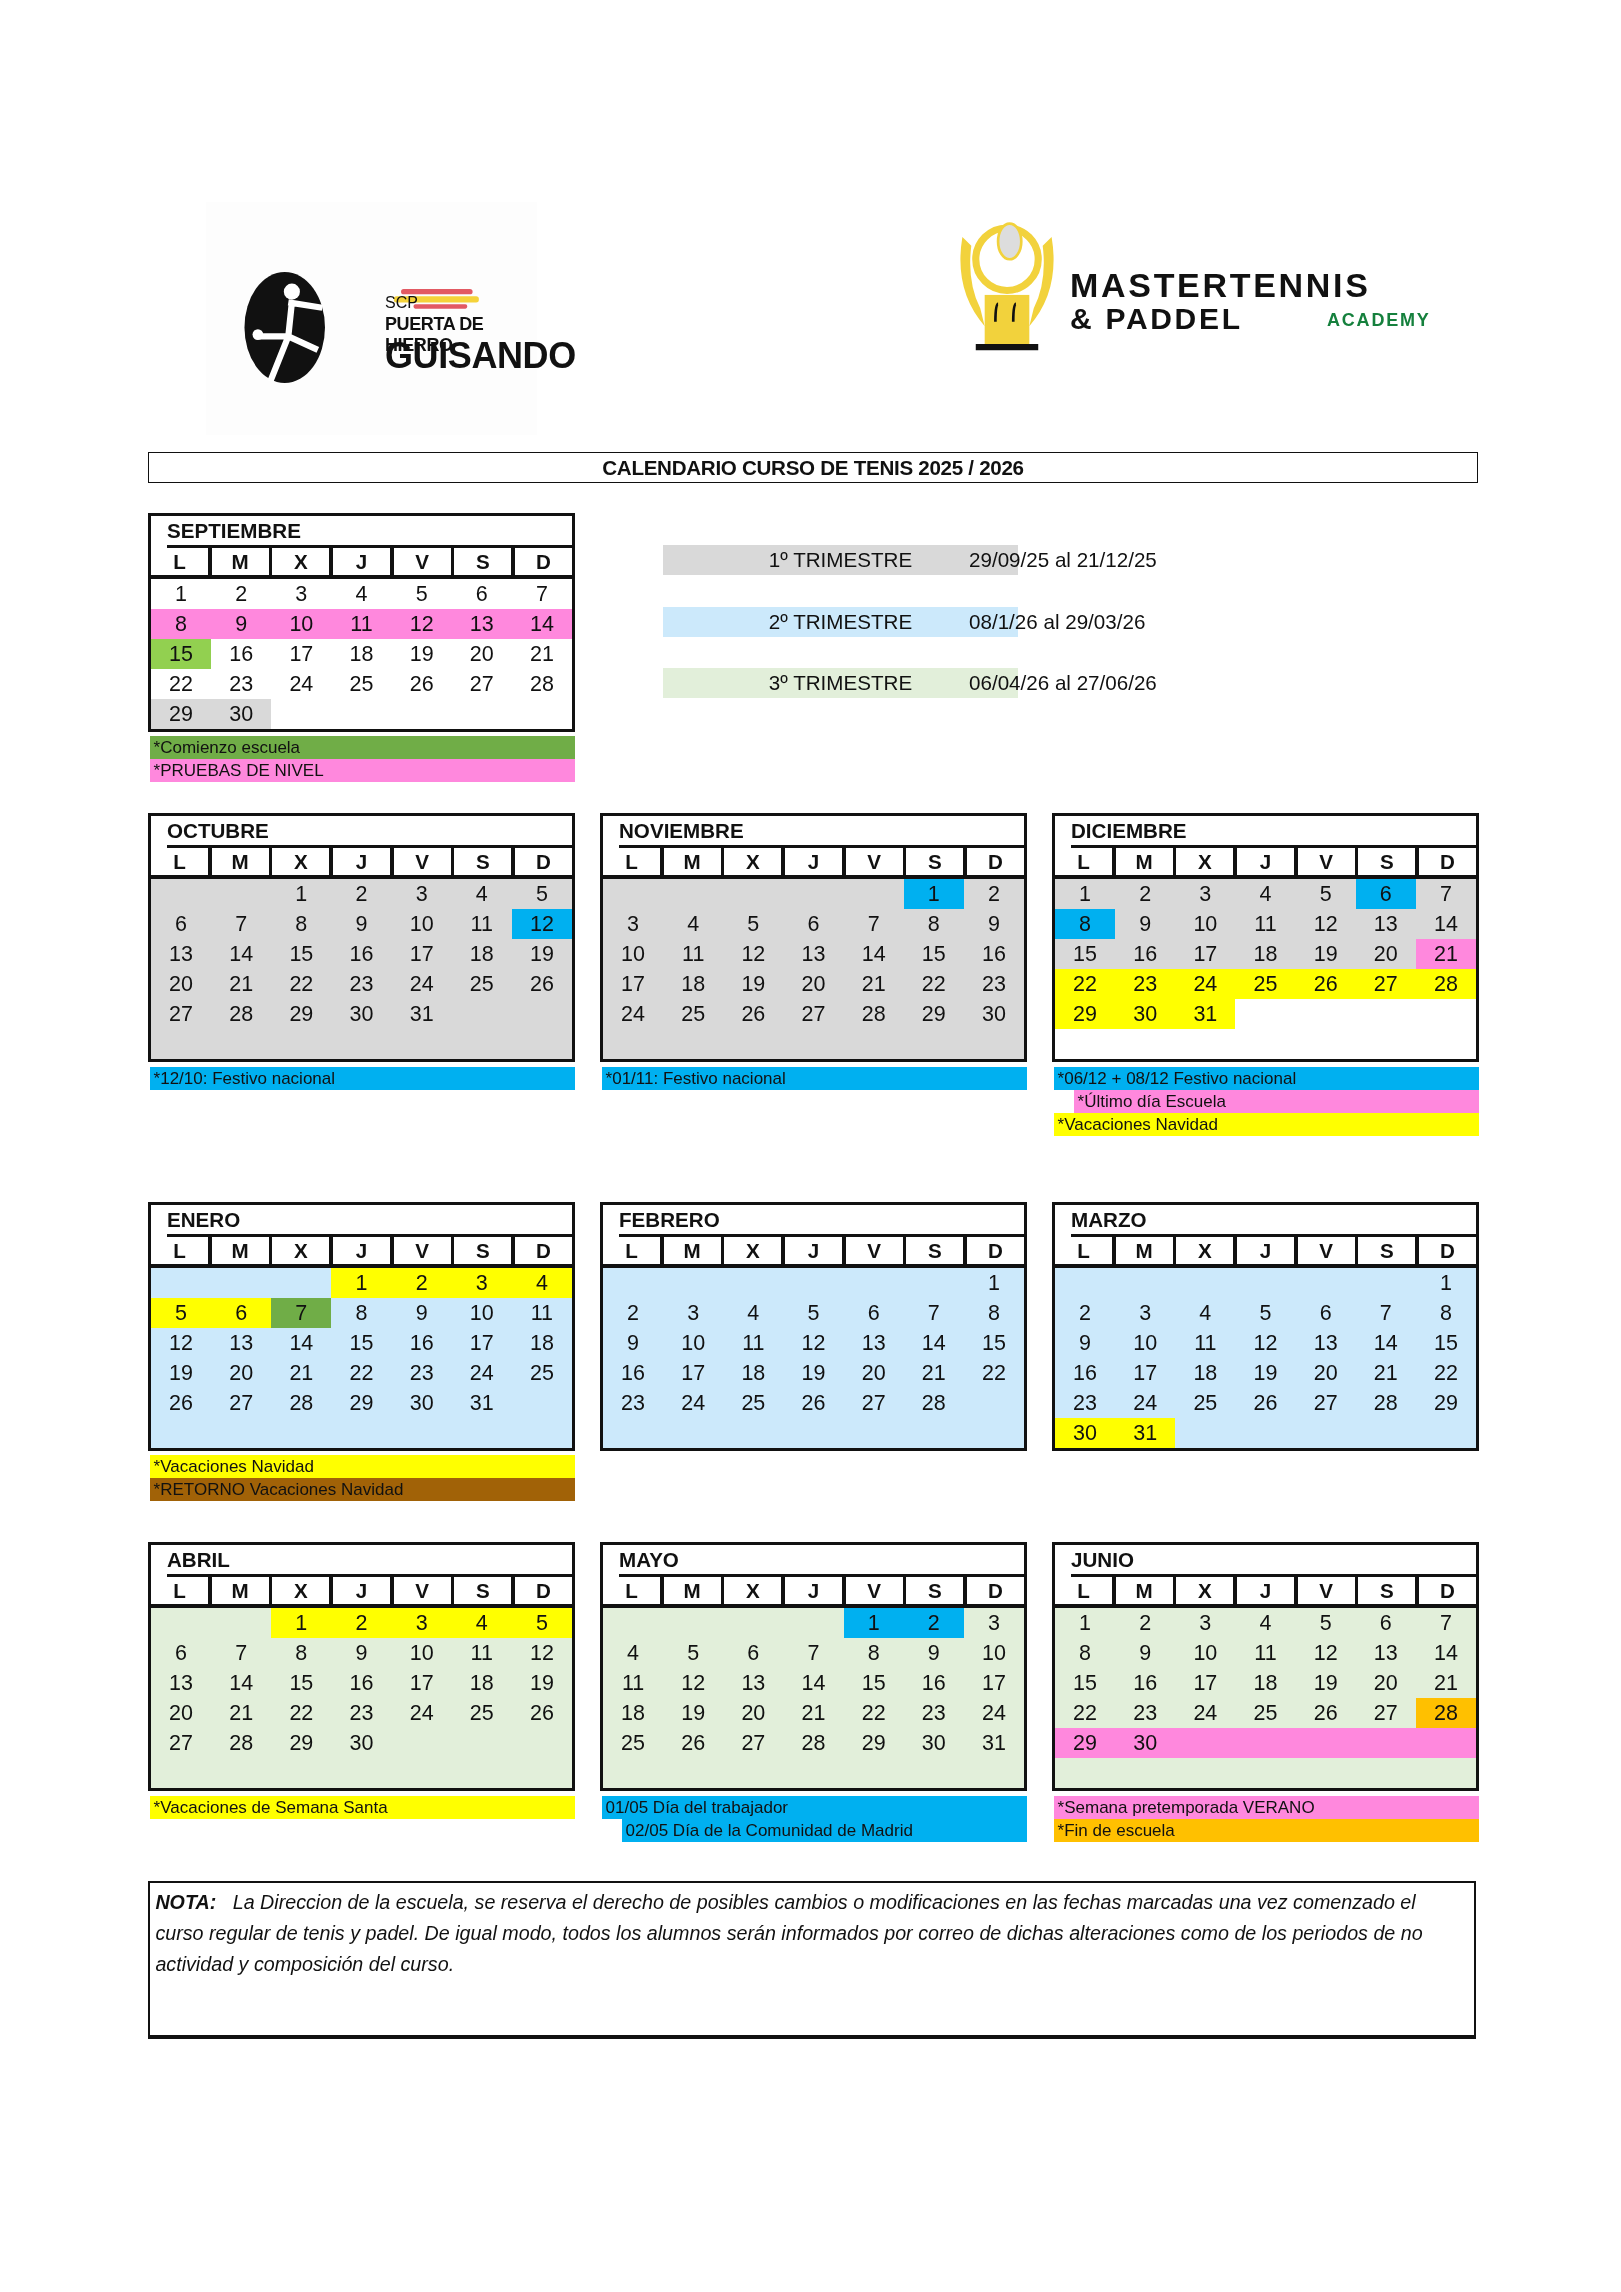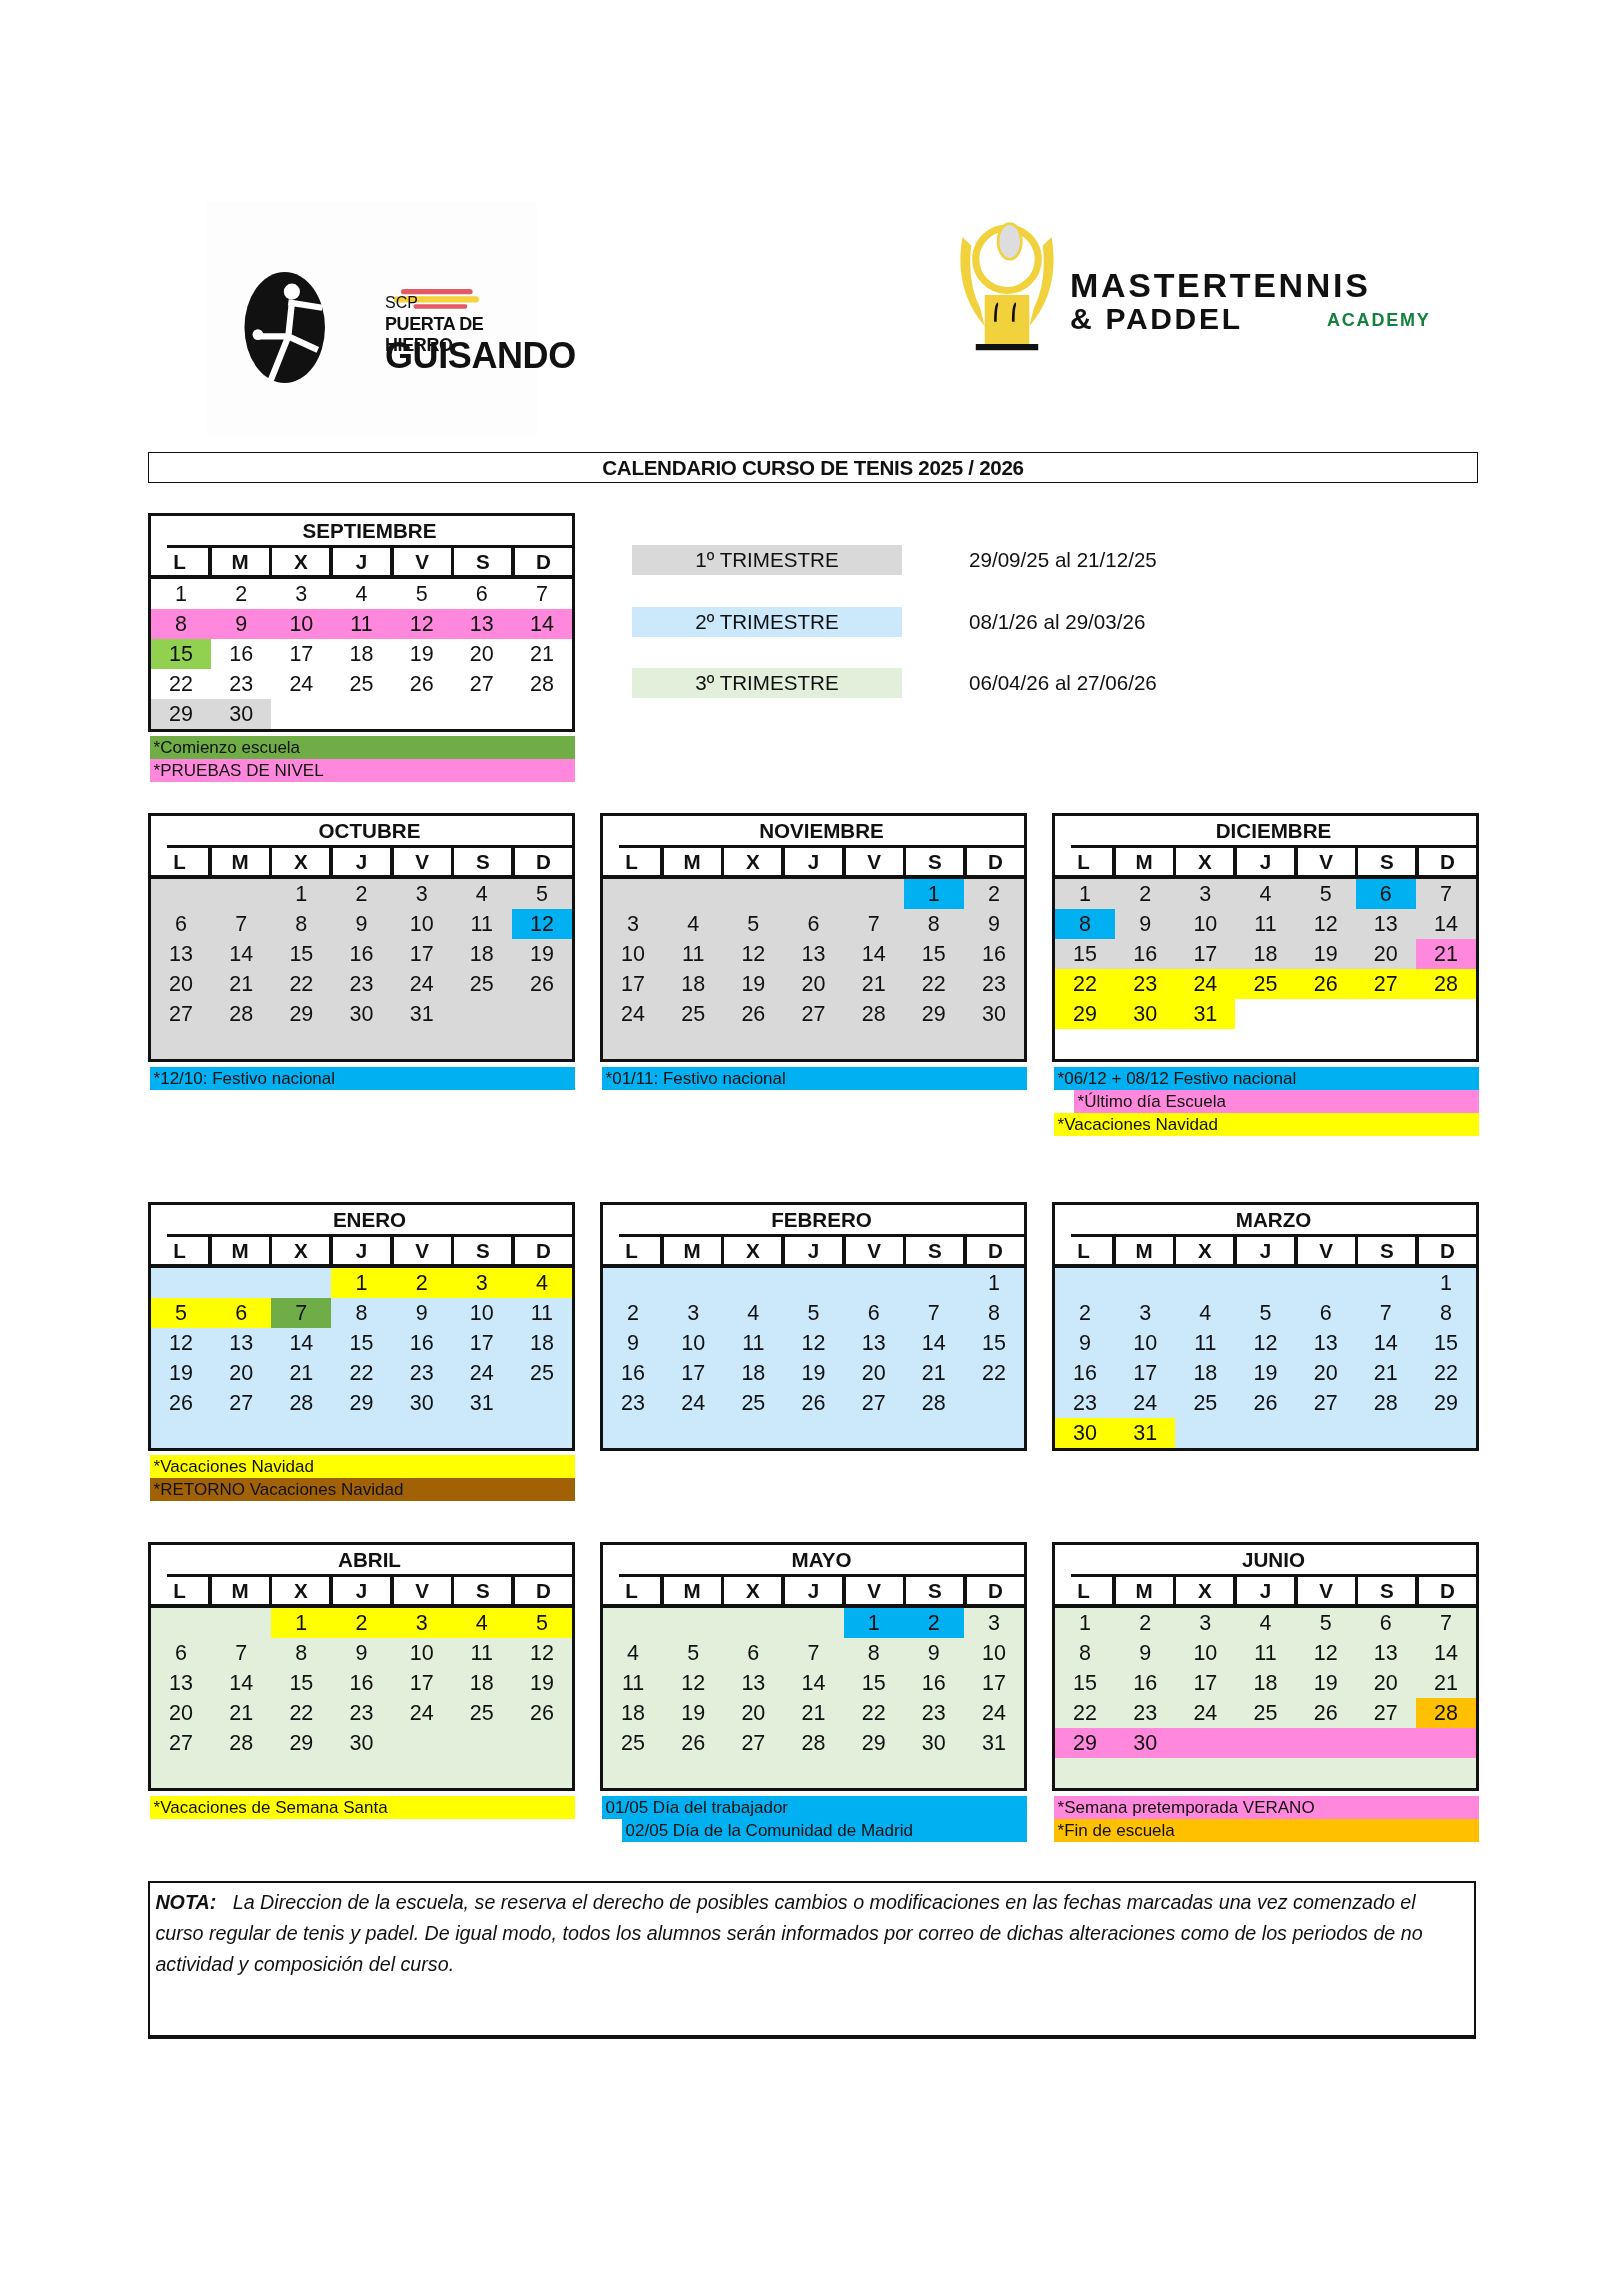--- a/index.html
+++ b/index.html
@@ -3,28 +3,28 @@
 <meta charset="utf-8">
 <style>
   html,body{margin:0;padding:0;background:#fff;}
   body{width:1621px;height:2293px;position:relative;font-family:"Liberation Sans","DejaVu Sans",sans-serif;color:#111;overflow:hidden;}
   .abs{position:absolute;}
   
   .logo-left{left:206px;top:202px;width:331px;height:233px;background:#fdfdfd;}
   .logo-right{left:949px;top:210px;width:537px;height:157px;}
   .title-bar{left:148px;top:452px;width:1328px;height:29px;border:1.8px solid #111;display:flex;align-items:center;justify-content:center;font-weight:bold;font-size:20.6px;letter-spacing:-0.3px;}
   .month{position:absolute;width:421px;border:3.6px solid #111;box-sizing:content-box;}
-  .m-head{height:29px;border-bottom:3.6px solid #111;background:#fff;text-align:center;font-weight:bold;font-size:20.6px;line-height:29px;margin-left:16px;}
+  .m-head{height:29px;border-bottom:3.6px solid #111;background:#fff;text-align:left;font-weight:bold;font-size:20.6px;line-height:29px;margin-left:16px;}
   .wk{display:grid;grid-template-columns:repeat(7,1fr);column-gap:3.6px;background:#111;border-bottom:4.5px solid #111;}
   .wk div{background:#fff;height:27px;line-height:27px;text-align:center;font-weight:bold;font-size:20.6px;}
   .days{display:grid;grid-template-columns:repeat(7,1fr);}
   .days div{height:30px;line-height:30px;text-align:center;font-size:21.5px;}
   .notes{position:absolute;width:425px;}
   .note{height:23px;line-height:23px;font-size:17px;padding-left:3.6px;white-space:nowrap;overflow:hidden;}
-  .tri-label{position:absolute;left:632px;width:270px;height:30px;line-height:30px;text-align:center;font-size:20.6px;}
+  .tri-label{position:absolute;left:663px;width:355px;height:30px;line-height:30px;text-align:center;font-size:20.6px;}
   .tri-range{position:absolute;left:969px;height:30px;line-height:30px;font-size:20.6px;}
   .nota{left:148px;top:1881px;width:1328px;height:158px;border:2.7px solid #111;border-bottom-width:4.5px;box-sizing:border-box;padding:3.6px 5.4px;font-style:italic;font-size:19.7px;line-height:31px;}
   .nota b{font-weight:bold;}
 </style>
 </head>
 <body>
 
 <div class="abs logo-left">
   <svg width="331" height="233" viewBox="0 0 370 260">
     <ellipse cx="88" cy="140" rx="45" ry="62" fill="#111"></ellipse>

